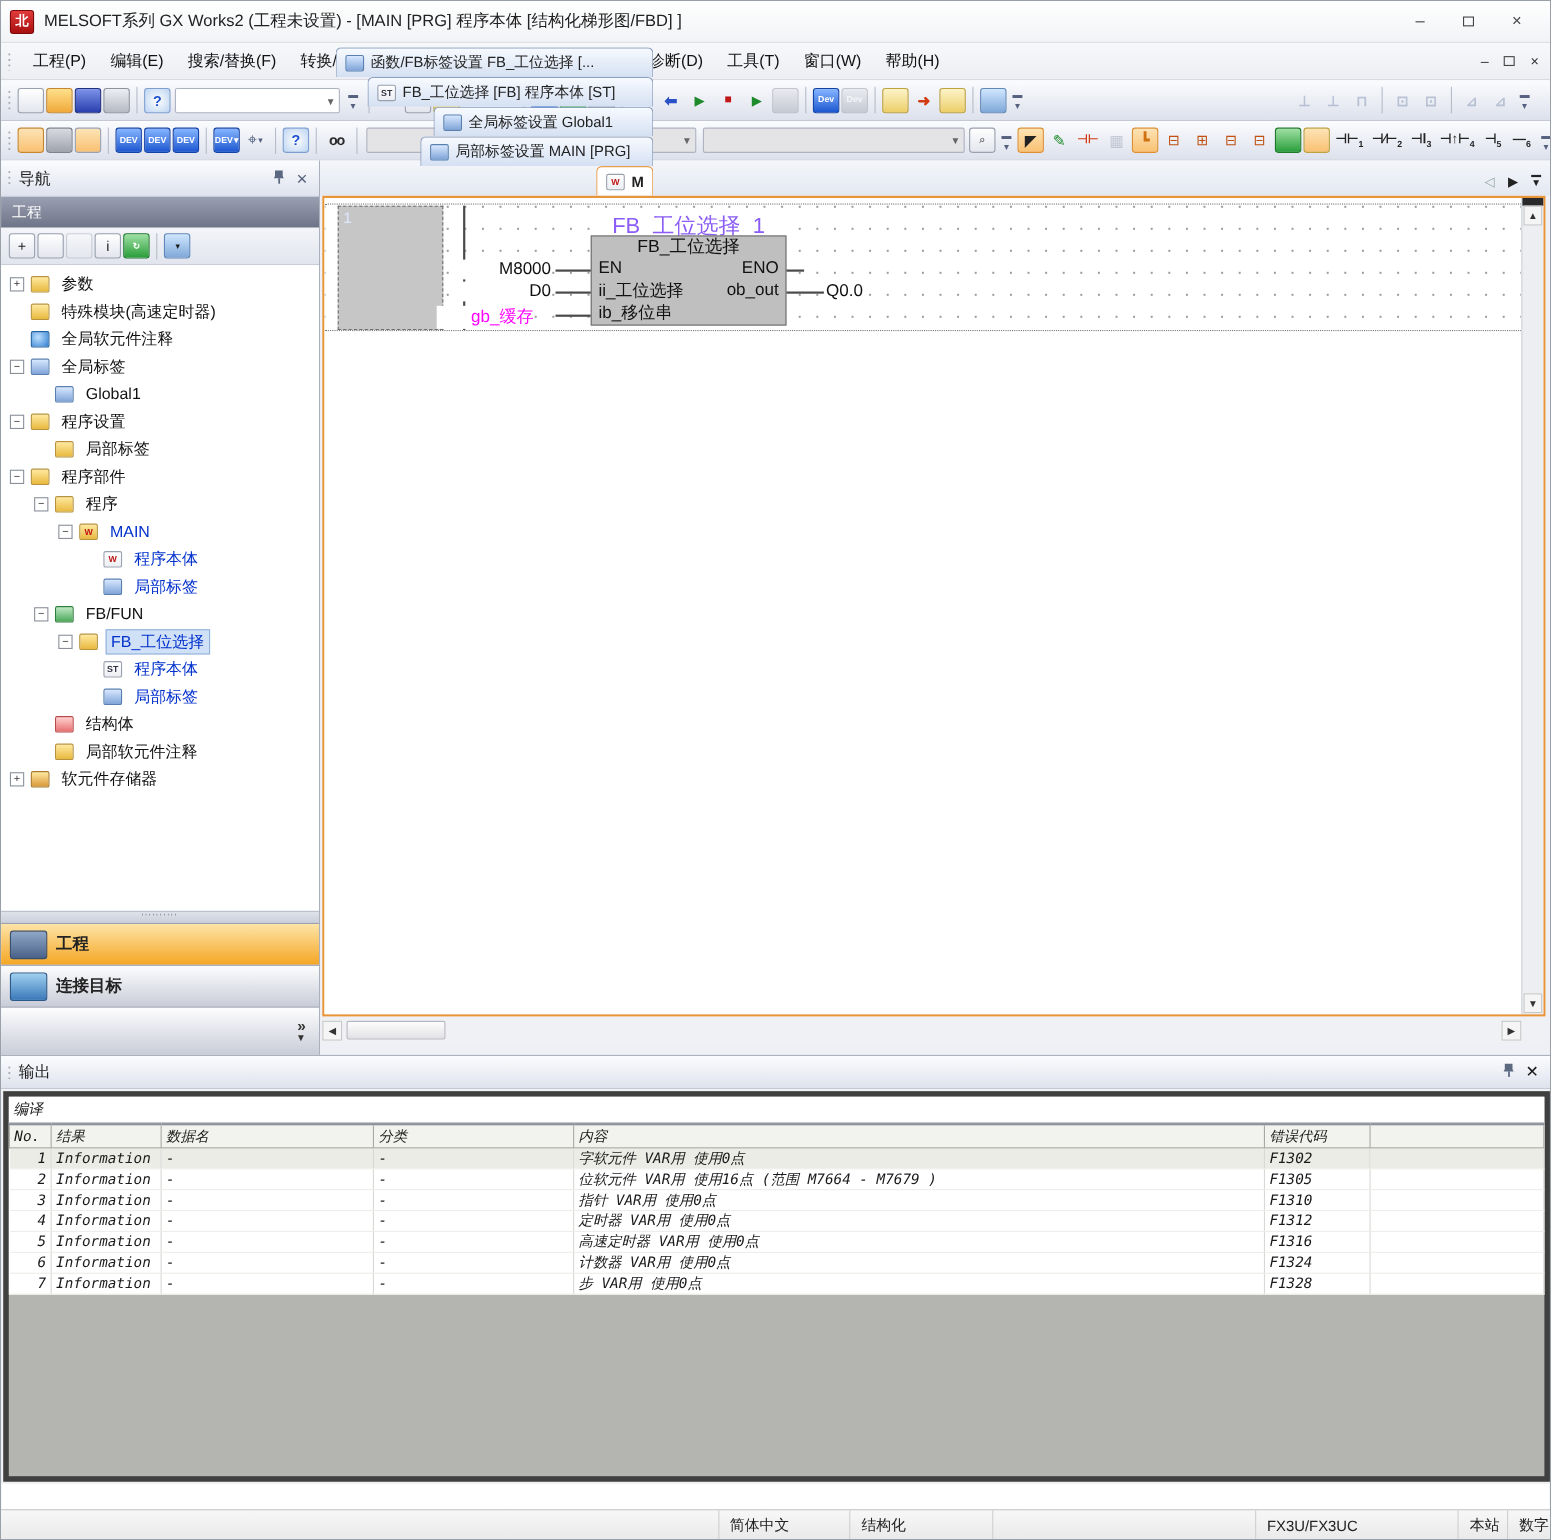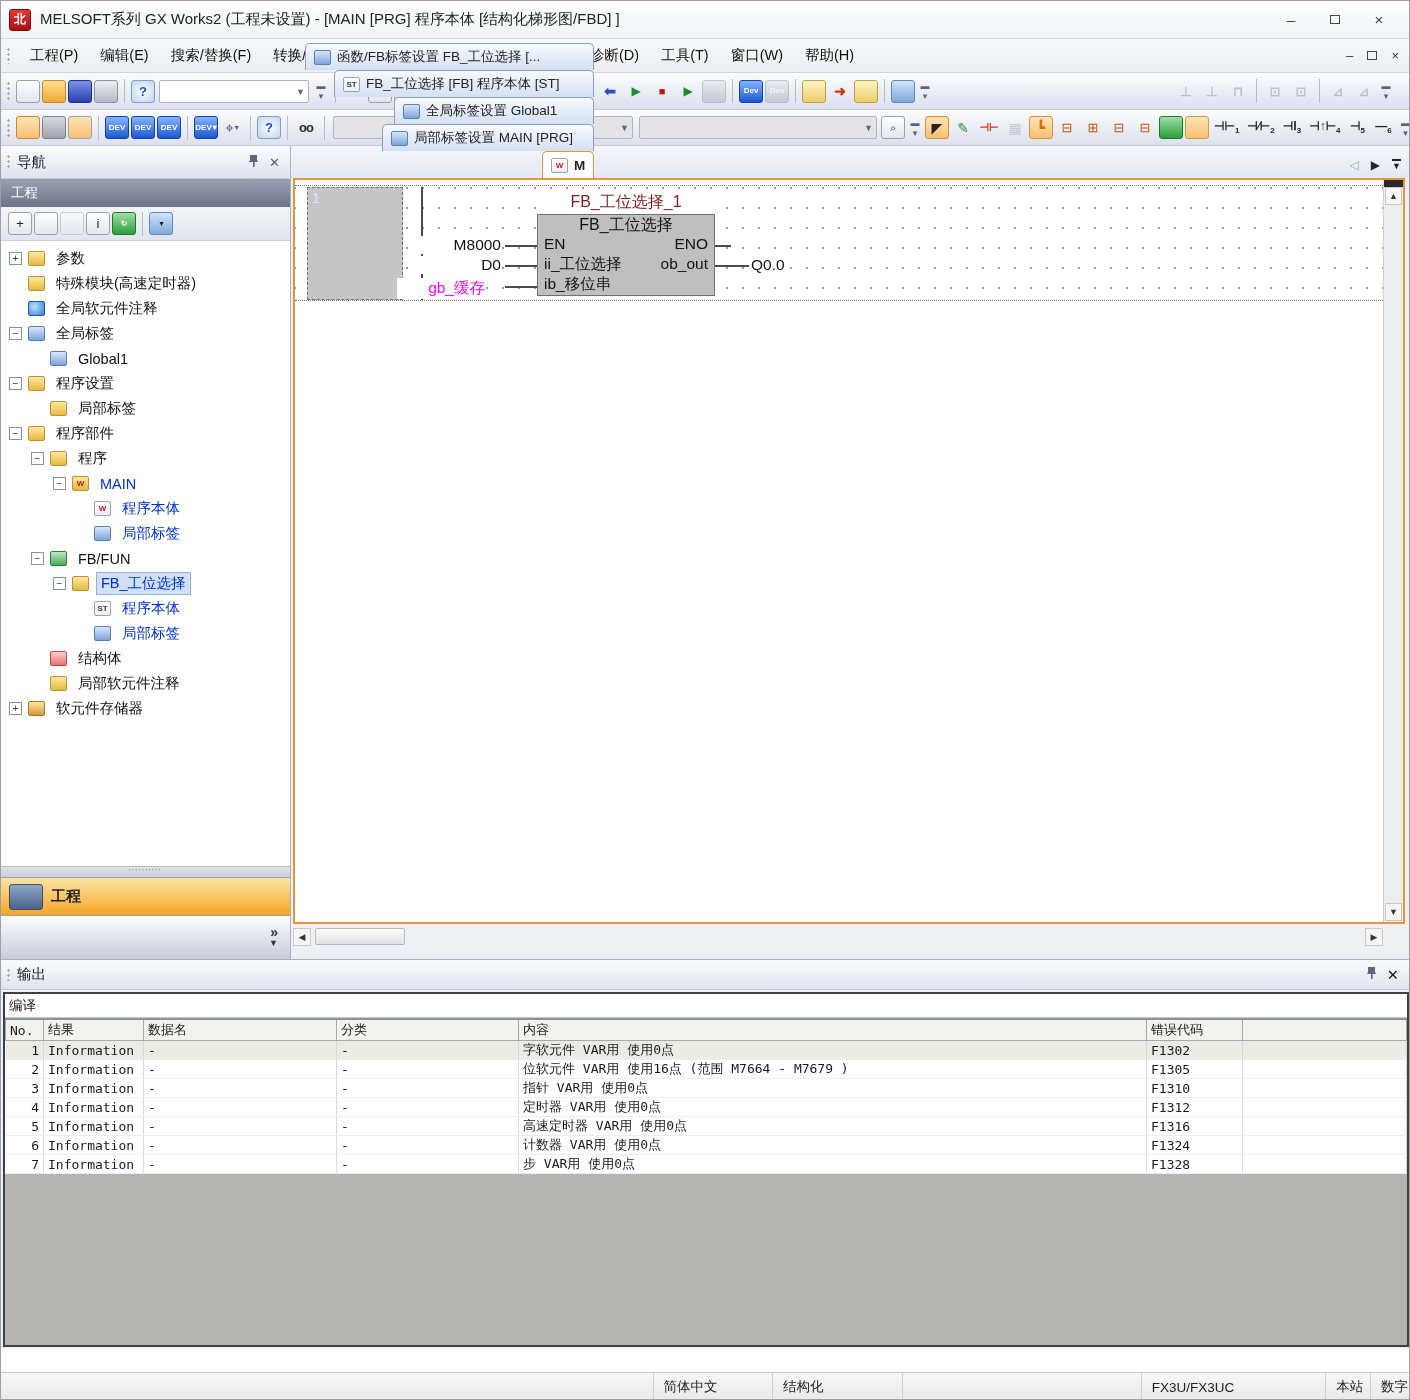--- a/index.html
+++ b/index.html
@@ -150,21 +150,21 @@
     border:2px solid #e8953a; background:#fff; }
   #canvas { position:absolute; left:0; top:0; right:20px; bottom:0; background:#fff; overflow:hidden; }
   #rung-band { position:absolute; left:0; top:5px; right:0; height:116px;
     border-top:1px dotted #777; border-bottom:1px dotted #777;
     background-image:radial-gradient(circle,#9a9a9a 1px,transparent 1.3px);
     background-size:16px 20px; background-position:8px 12px; }
   #rung-numbox { position:absolute; left:12px; top:1px; width:96px; height:113px;
     background:#c6c6c6; border:1px dashed #6f6f6f; color:#dfe6ff; font-size:14px; padding:2px 0 0 4px; }
   #powerrail { position:absolute; left:126px; top:1px; width:2px; height:113px; background:#4a4a4a; }
   #fbd-instance { position:absolute; left:242px; top:6px; width:178px; text-align:center;
-    font-size:16px; color:#7f1d1d; background:#fff; }
+    font-size:20px; color:#8b5cf6; background:#fff; }
   #fbd-block { position:absolute; left:242px; top:28px; width:178px; height:82px;
     background:#bfbfbf; border:1px solid #6f6f6f; font-size:15.5px; color:#111; }
   #fbd-title { text-align:center; height:20px; line-height:20px; font-size:16px; }
   .pin-row { position:absolute; left:6px; right:6px; height:18px; display:flex;
     justify-content:space-between; align-items:center; }
   .pinL { text-align:left; } .pinR { text-align:right; }
   .operand { position:absolute; font-size:15.5px; color:#111; text-align:right; width:88px; background:#fff; }
   .operand.magenta { color:#ff00ff; }
   .wire { position:absolute; height:2px; background:#4a4a4a; }
   #q-out { position:absolute; font-size:15.5px; color:#111; background:#fff; }
@@ -177,21 +177,21 @@
   .hthumb { position:absolute; left:22px; top:2px; width:90px; height:17px;
     background:linear-gradient(#fdfdfd,#e2e2e6); border:1px solid #b8b8c0; border-radius:2px; }
 
   
   #output { position:absolute; left:0; top:958px; width:1410px; height:390px;
     background:#f0f1f5; border-top:1px solid #aab0bc; }
   #out-header { position:relative; height:30px; background:linear-gradient(#fbfcfe,#dfe3ee);
     border-bottom:1px solid #c3c8d4; display:flex; align-items:center; padding-left:16px; font-size:14.5px; }
   #out-header .hbtns { margin-left:auto; display:flex; gap:10px; padding-right:12px; align-items:center; }
   #out-body { position:absolute; left:2px; top:32px; right:2px; bottom:2px; background:#b4b4b0;
-    border:2px solid #404040; }
+    border:5px solid #404040;font-style:italic; }
   #compile-tab { height:24px; background:#fff; border-bottom:1px solid #c8c8c8;
     font-family:"DejaVu Sans Mono", monospace; font-size:13.5px; padding:3px 0 0 4px; }
   #out-table { width:100%; border-collapse:collapse; table-layout:fixed; background:#fff;
     font-family:"DejaVu Sans Mono", monospace; font-size:13px; }
   #out-table th { background:#f2f2ee; border:1px solid #a8a8a4; border-top:2px solid #8d9099;
     font-weight:normal; text-align:left; padding:1px 4px; height:20px; }
   #out-table td { border-right:1px solid #d8d8d4; border-bottom:1px solid #eceee9;
     padding:0 4px; height:19px; white-space:nowrap; overflow:hidden; }
   #out-table tr.sel td { background:#ececе6; background:#ecece6; }
   #out-table td.num { text-align:right; }
@@ -649,20 +649,24 @@
   </div>
 </div>
     <div id="nav-splitter">''''''''''</div>
     <div id="nav-buttons">
   <div class="navbtn active">
     <span class="nbicon" data-icon="project-view-icon"></span>
     <span class="nblabel">工程</span>
   </div>
 
 
+  <div class="navbtn">
+    <span class="nbicon" data-icon="connect-destination-icon"></span>
+    <span class="nblabel">连接目标</span>
+  </div>
 </div>
     <div id="nav-more">
       <span style="font-size:14px;font-weight:bold;">»</span>
       <span style="font-size:9px;">▼</span>
     </div>
   </div>
 
   <div id="editor">
     <div id="tabbar">
       <span id="tabs" style="display:flex;align-items:flex-end;max-width:1048px;overflow:hidden;flex-direction:column;">

